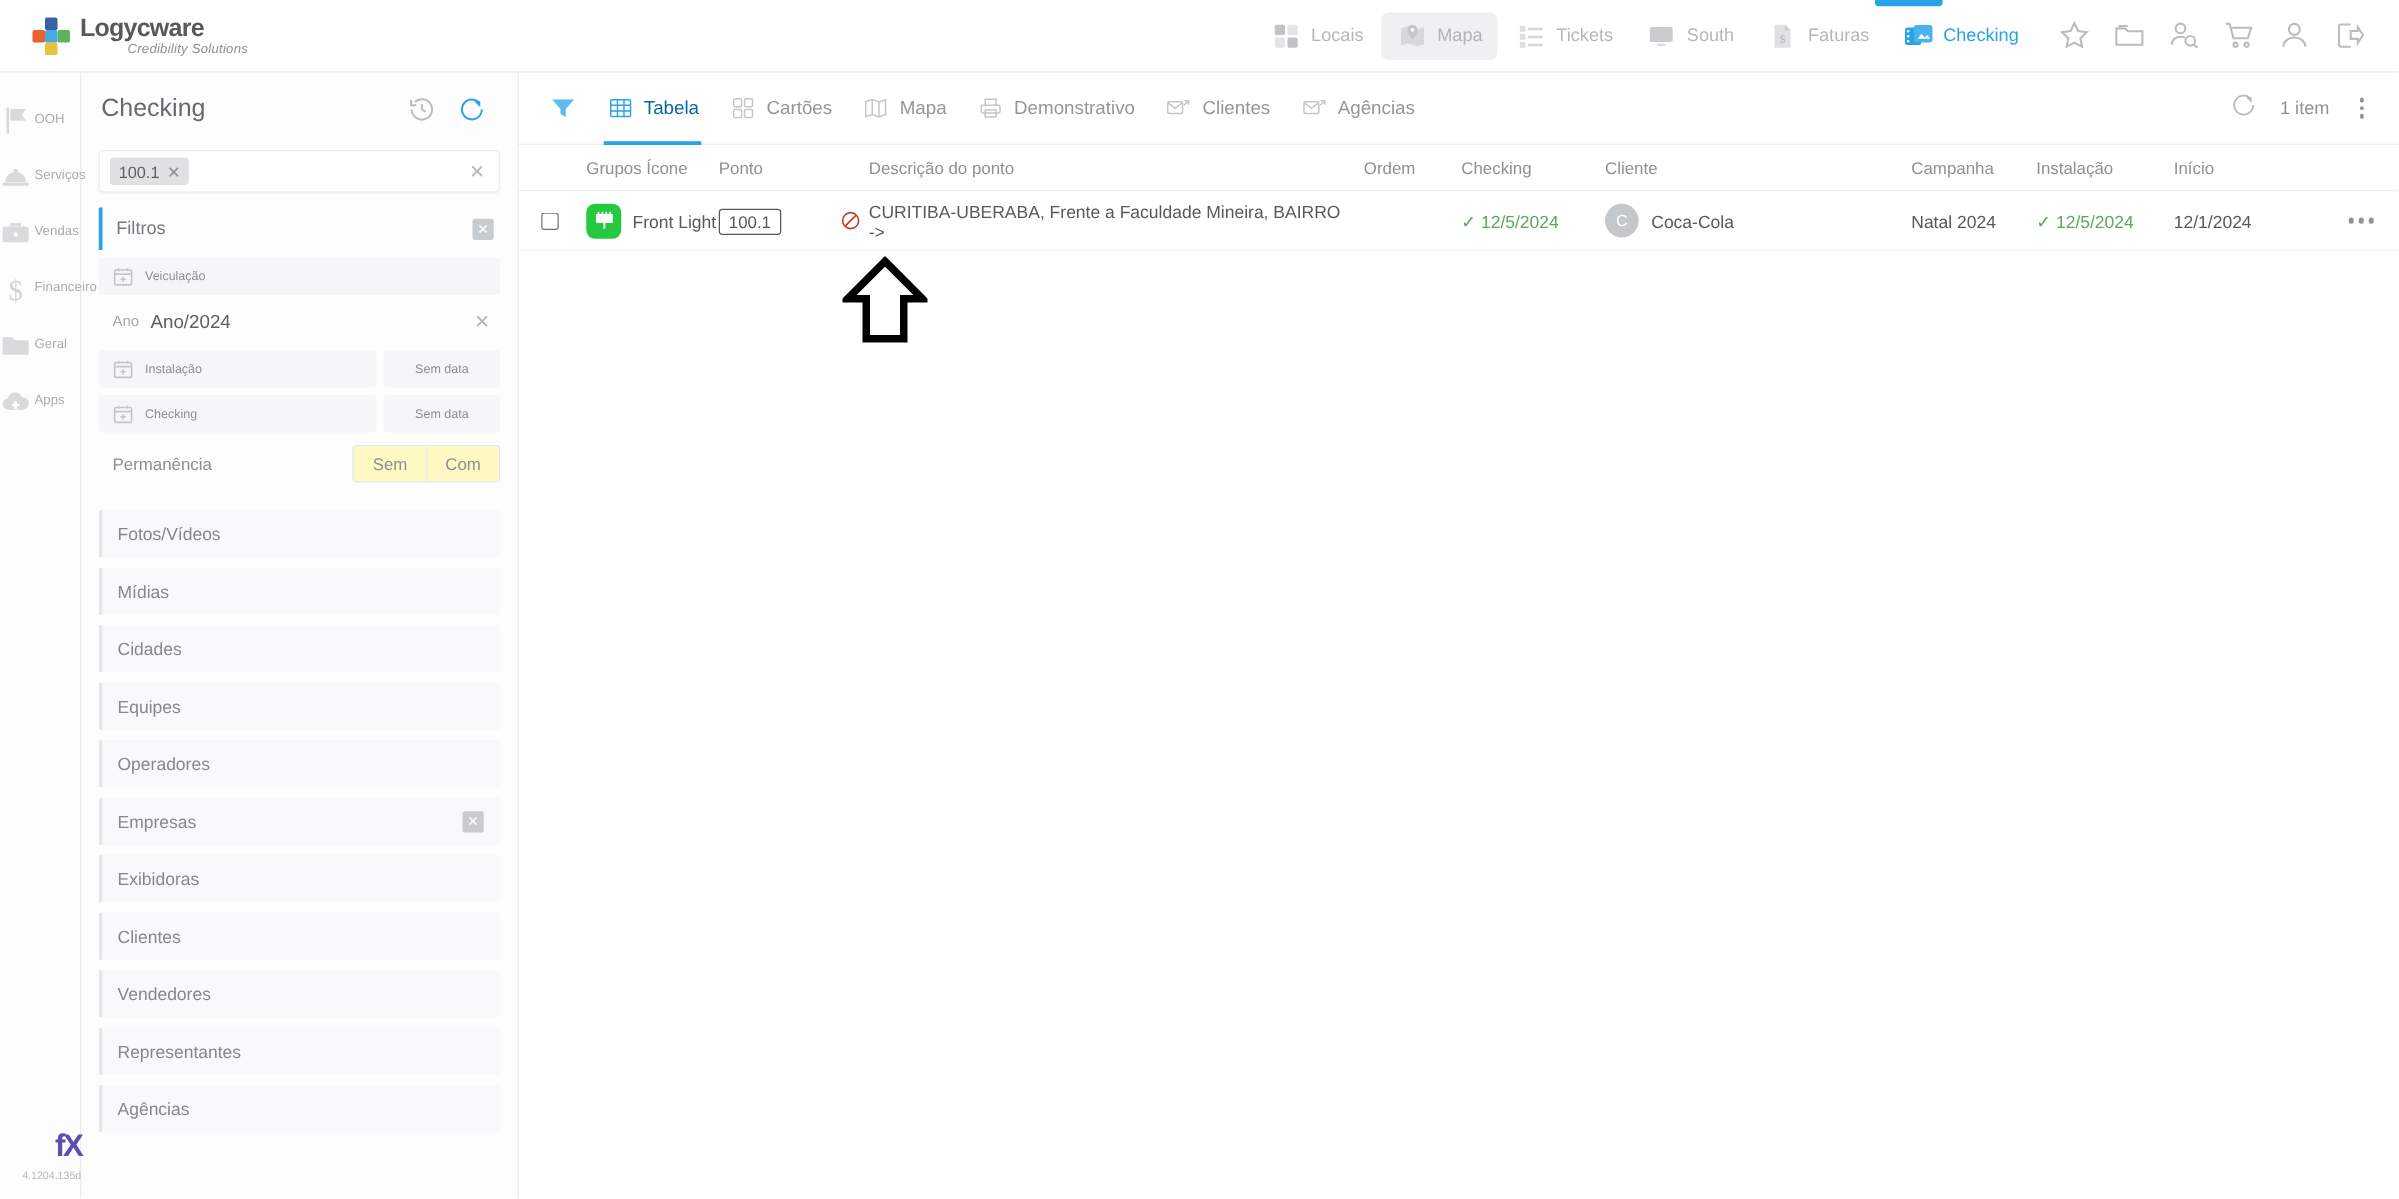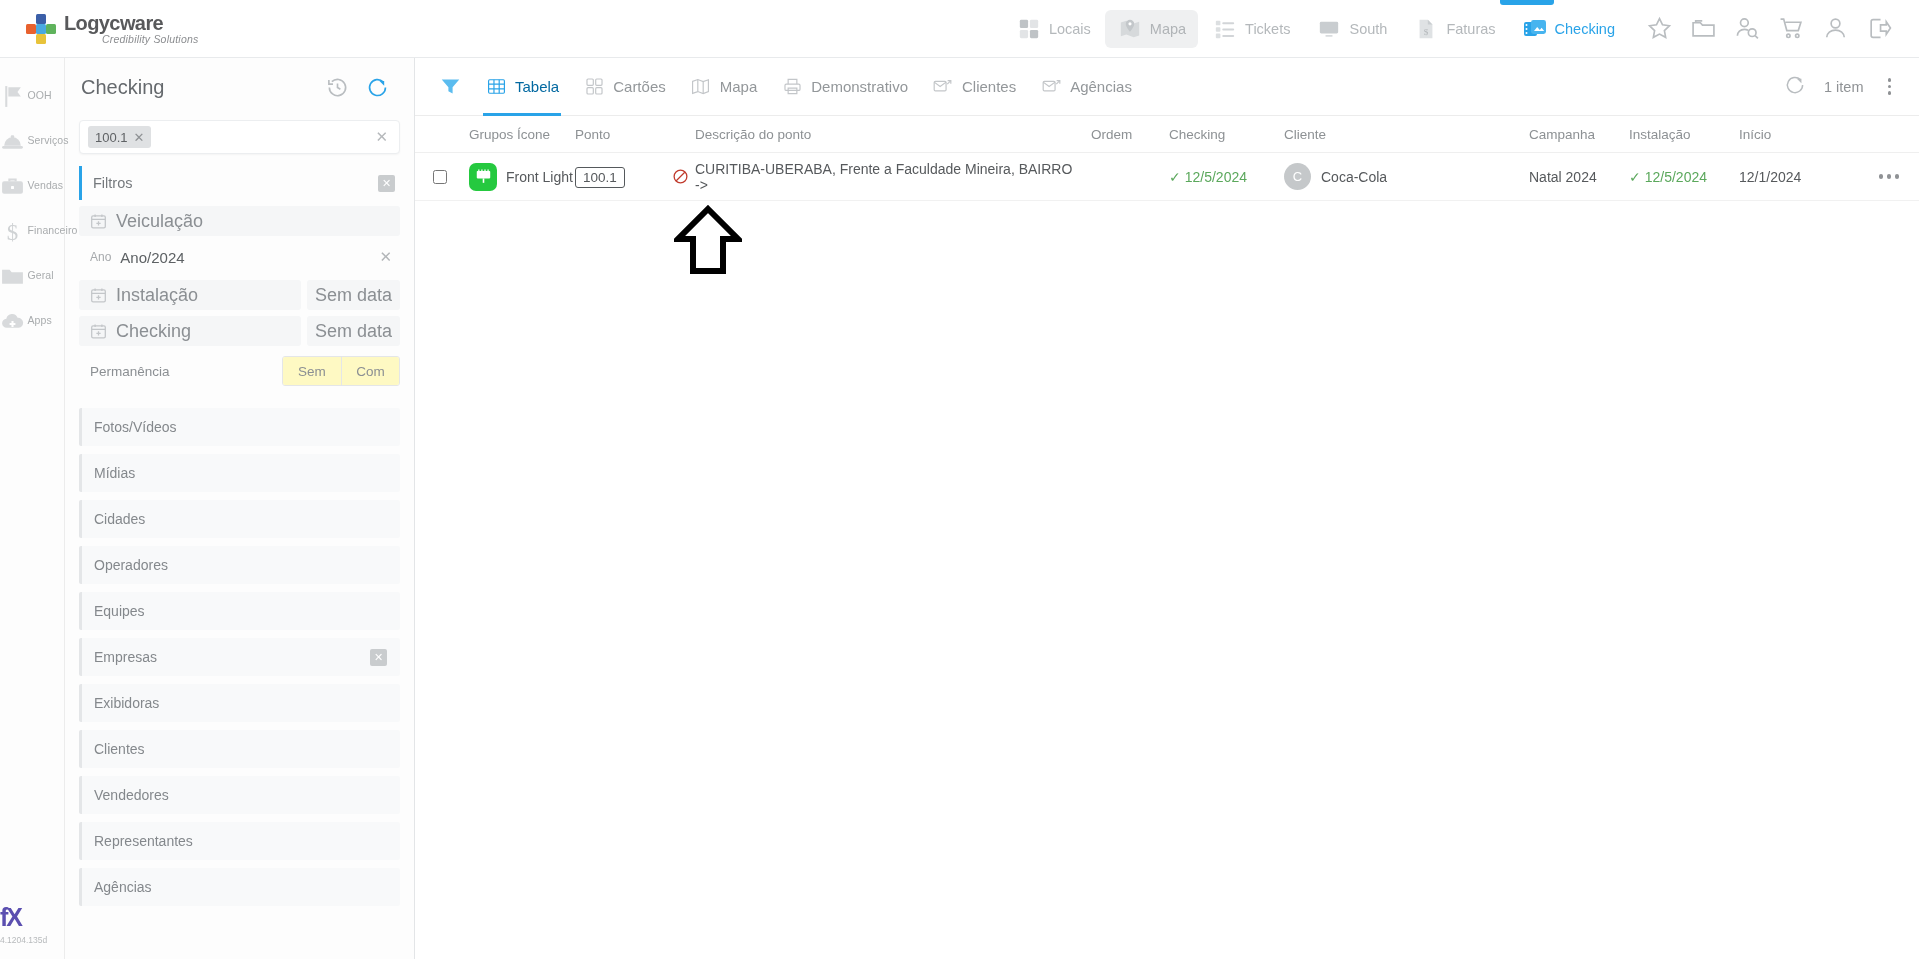--- a/index.html
+++ b/index.html
@@ -60,21 +60,21 @@
     display: flex; flex-direction: column; align-items: center;
     padding-top: 14px; position: relative;
   }
   .rail-item {
     width: 65px; padding: 9px 0 8px; display: flex; flex-direction: row;
     align-items: center; cursor: pointer; gap: 3px;
   }
   .rail-ico { height: 28px; display: flex; align-items: flex-end; justify-content: center; }
   .rail-ico svg { fill: #d8dadc; }
   .rail-label { font-size: 10.5px; color: #a9acae; letter-spacing: .1px; }
-  .rail-bottom { position: absolute; bottom: 14px; left: 0; width: 65px; text-align: left; }
+  .rail-bottom { position: absolute; bottom: 14px; left: 0; width: 65px; text-align: right; }
   .rail-logo { font-size: 25px; font-weight: bold; color: #5b4fb0; letter-spacing: -2px; line-height: 1; }
   .rail-version { font-size: 8.5px; color: #b7babc; margin-top: 5px; }
 
   
   .panel {
     width: 350px; min-width: 350px;
     background: #fdfdfd;
     border-right: 1px solid #e3e5e7;
     display: flex; flex-direction: column;
     overflow: hidden;
@@ -113,21 +113,21 @@
     border-radius: 2px; font-size: 11px; display: flex;
     align-items: center; justify-content: center; cursor: pointer; margin-right: 5px;
   }
 
   .frow {
     display: flex; align-items: center; margin: 6px 0 0 0; gap: 6px;
   }
   .fbtn {
     flex: 1; height: 30px; background: #f5f6f7; border-radius: 3px;
     display: flex; align-items: center; gap: 9px; padding-left: 11px;
-    font-size: 18px; color: #8b8f93; cursor: pointer; text-align: center;
+    font-size: 10px; color: #8b8f93; cursor: pointer; text-align: center;
   }
   .fbtn.plain { background: #f5f6f7; justify-content: center; flex: 0 0 93px; padding-left: 0; }
   .cal-ico { width: 17px; height: 17px; flex: none; }
   .cal-ico svg { stroke: #c3c6c9; fill: none; stroke-width: 1.5; }
 
   .ano-row {
     display: flex; align-items: center; height: 34px; padding: 0 8px 0 11px; margin-top: 4px;
   }
   .ano-tag { font-size: 12px; color: #a6a9ac; margin-right: 9px; }
   .ano-val { font-size: 15px; color: #5d6164; flex: 1; }
@@ -523,24 +523,24 @@
         <div class="sect">
           <span class="nm">Fotos/Vídeos</span>
         </div>
         <div class="sect">
           <span class="nm">Mídias</span>
         </div>
         <div class="sect">
           <span class="nm">Cidades</span>
         </div>
         <div class="sect">
+          <span class="nm">Equipes</span>
+        </div>
+        <div class="sect">
           <span class="nm">Operadores</span>
-        </div>
-        <div class="sect">
-          <span class="nm">Equipes</span>
         </div>
         <div class="sect">
           <span class="nm">Empresas</span>
           <span class="btn-x">✕</span>
         </div>
         <div class="sect">
           <span class="nm">Exibidoras</span>
         </div>
         <div class="sect">
           <span class="nm">Clientes</span>

